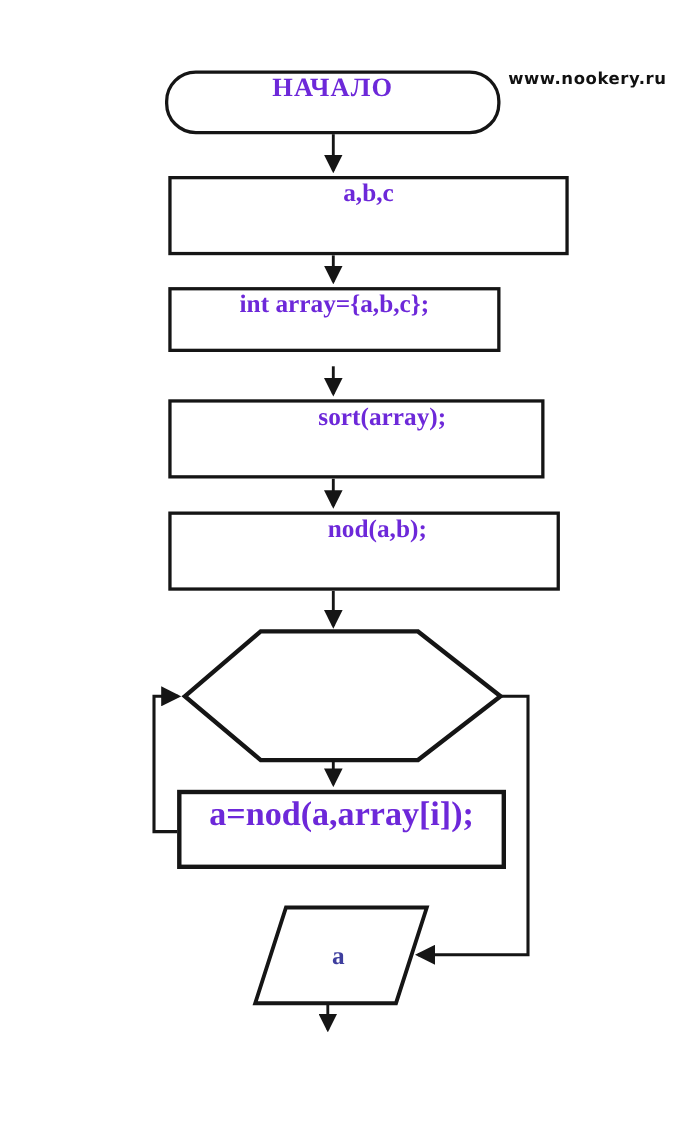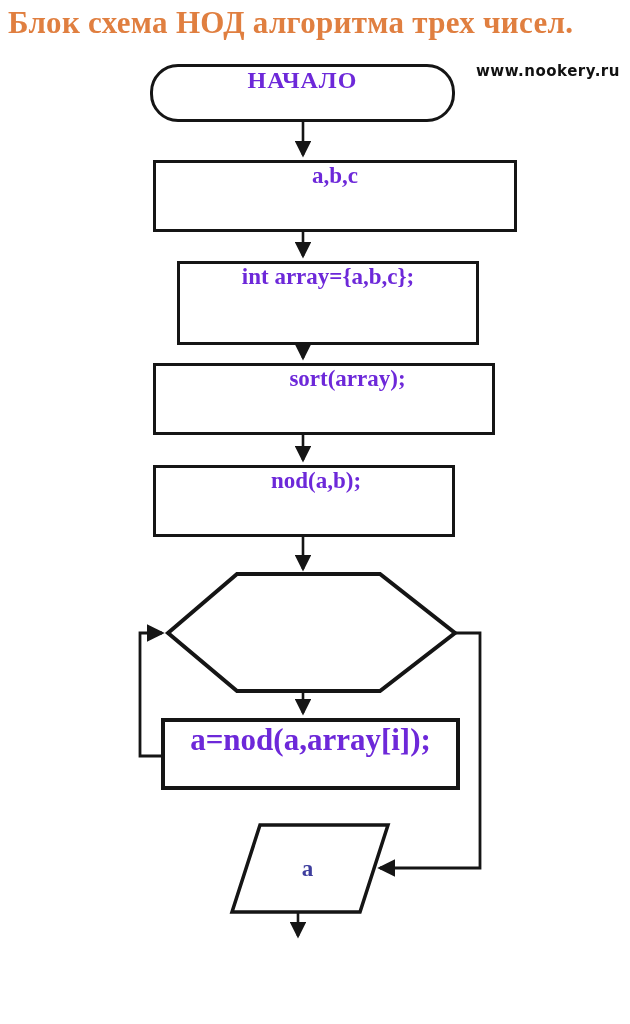--- a/index.html
+++ b/index.html
@@ -6,21 +6,21 @@
   #canvas {
     position:relative; width:630px; height:1024px; background:#ffffff;
     font-family:"Liberation Serif","DejaVu Serif",serif; overflow:hidden;
   }
   .title {
     position:absolute; left:8px; top:5px; width:620px;
     font-size:31px; font-weight:bold; color:#e07f40; letter-spacing:.3px;
     white-space:nowrap;
   }
   .watermark {
-    position:absolute; left:476px; top:62px;
+    position:absolute; left:462px; top:62px;
     font-family:"DejaVu Sans",sans-serif; font-weight:bold;
     font-size:15px; color:#111; letter-spacing:.5px; white-space:nowrap;
   }
   svg.layer { position:absolute; left:0; top:0; width:630px; height:1024px; }
   .node {
     position:absolute; box-sizing:border-box; background:#ffffff;
     border:3px solid #151515; display:flex; align-items:flex-start; justify-content:center;
     color:#6d28d9; font-weight:bold; white-space:nowrap;
   }
   .terminator { border-radius:28px; font-size:24px; letter-spacing:1px; }
@@ -31,21 +31,20 @@
     color:#3e3e9e; font-weight:bold; white-space:nowrap;
   }
   .hex-label { left:166px; top:575px; width:290px; height:115px; font-size:17px; }
   .par-label { left:250px; top:825px; width:115px; height:87px; font-size:23px; }
 </style>
 </head>
 <body>
 
 <div id="canvas">
 
-  <div class="title">Блок схема НОД алгоритма трех чисел.</div>
   <div class="watermark">www.nookery.ru</div>
 
   <svg class="layer" viewBox="0 0 630 1024" xmlns="http://www.w3.org/2000/svg">
     <defs>
       <marker id="arrow" viewBox="0 0 10 10" refX="8.5" refY="5" markerWidth="6.5" markerHeight="6.5" orient="auto-start-reverse">
         <path d="M0,0 L10,5 L0,10 z" fill="#151515"></path>
       </marker>
     </defs>
 
     <polygon points="168,633 237,574 380,574 455,633 380,691 237,691" fill="#ffffff" stroke="#151515" stroke-width="4"></polygon>
@@ -67,29 +66,29 @@
   </svg>
 
   <div class="node terminator" style="left:150px; top:64px; width:305px; height:58px;">
     <span>НАЧАЛО</span>
   </div>
 
   <div class="node process" style="left:153px; top:160px; width:364px; height:72px;">
     <span>a,b,c</span>
   </div>
 
-  <div class="node process" style="left:153px; top:261px; width:302px; height:84px;margin-left:24px;">
+  <div class="node process" style="left:153px; top:261px; width:302px; height:59px;">
     <span>int array={a,b,c};</span>
   </div>
 
   <div class="node process" style="left:153px; top:363px; width:342px; height:72px;padding-left:47px;">
     <span>sort(array);</span>
   </div>
 
-  <div class="node process" style="left:153px; top:465px; width:302px; height:72px;padding-left:24px;">
+  <div class="node process" style="left:153px; top:465px; width:356px; height:72px;padding-left:24px;">
     <span>nod(a,b);</span>
   </div>
 
 
   <div class="node process process-heavy" style="left:161px; top:718px; width:299px; height:72px;">
     <span>a=nod(a,array[i]);</span>
   </div>
 
   <div class="shape-label par-label">
     <span>a</span>

